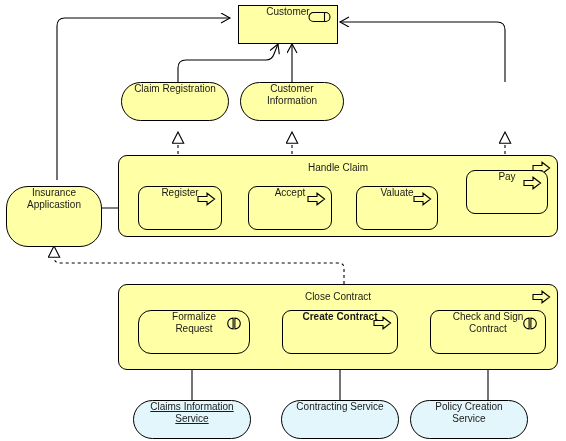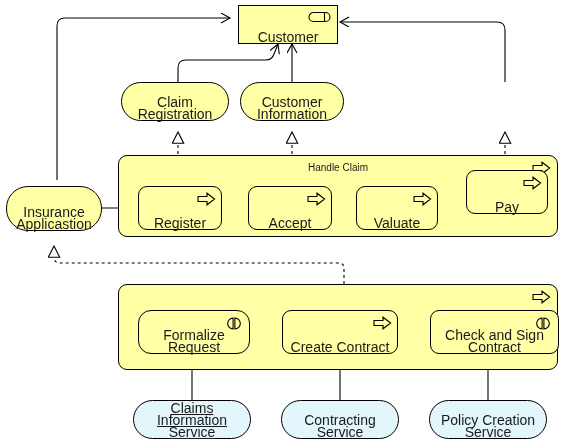--- a/index.html
+++ b/index.html
@@ -23,25 +23,25 @@
     top: 0;
     width: 566px;
     height: 441px;
     pointer-events: none;
   }
   .node {
     position: absolute;
     box-sizing: border-box;
     border: 1px solid #000000;
     display: flex;
-    align-items: flex-end;
+    align-items: flex-start;
     justify-content: center;
     text-align: center;
     color: #1a1a1a;
-    font-size: 14px;
+    font-size: 10px;
     line-height: 12px;
     z-index: 3;
   }
   .node .label {
     display: block;
     padding: 0 4px;
     white-space: pre-line;
   }
   
   .actor {
@@ -145,20 +145,21 @@
   <div class="container" style="left:118px; top:155px; width:440px; height:82px;">
     <span class="ctitle">Handle Claim</span>
     <span class="icon" style="right:6px; top:5px;">
       <svg width="19" height="14" viewBox="0 0 19 14">
         <path d="M1,4.5 L10,4.5 L10,1.2 L17.6,7 L10,12.8 L10,9.5 L1,9.5 z" fill="#ffffa6" stroke="#000" stroke-width="1.1" stroke-linejoin="miter"></path>
       </svg>
     </span>
   </div>
 
   <div class="container" style="left:118px; top:284px; width:440px; height:86px;">
+    <span class="ctitle">Close Contract</span>
     <span class="icon" style="right:6px; top:5px;">
       <svg width="19" height="14" viewBox="0 0 19 14">
         <path d="M1,4.5 L10,4.5 L10,1.2 L17.6,7 L10,12.8 L10,9.5 L1,9.5 z" fill="#ffffa6" stroke="#000" stroke-width="1.1" stroke-linejoin="miter"></path>
       </svg>
     </span>
   </div>
 
   <div class="node actor" style="left:238px; top:5px; width:100px; height:39px;">
     <span class="label">Customer</span>
     <span class="icon" style="right:5px; top:5px;">
@@ -172,21 +173,21 @@
   <div class="node bservice" style="left:121px; top:82px; width:108px; height:39px;">
     <span class="label">Claim Registration</span>
   </div>
 
   <div class="node bservice" style="left:240px; top:82px; width:104px; height:39px;">
     <span class="label">Customer
 Information</span>
   </div>
 
 
-  <div class="node bservice" style="left:6px; top:186px; width:96px; height:45px;">
+  <div class="node bservice" style="left:6px; top:186px; width:96px; height:61px;">
     <span class="label">Insurance
 Applicastion</span>
   </div>
 
   <div class="node proc" style="left:138px; top:186px; width:84px; height:44px;">
     <span class="label">Register</span>
     <span class="icon" style="right:5px; top:5px;">
       <svg width="19" height="14" viewBox="0 0 19 14">
         <path d="M1,4.5 L10,4.5 L10,1.2 L17.6,7 L10,12.8 L10,9.5 L1,9.5 z" fill="#ffffa6" stroke="#000" stroke-width="1.1" stroke-linejoin="miter"></path>
       </svg>
@@ -224,47 +225,47 @@
     <span class="label">Formalize
 Request</span>
     <span class="icon" style="right:6px; top:6px;">
       <svg width="18" height="13" viewBox="0 0 18 13">
         <path d="M8.1,1.1 A5.4,5.4 0 0 0 8.1,11.9 z" fill="#ffffa6" stroke="#000" stroke-width="1.1"></path>
         <path d="M9.9,1.1 A5.4,5.4 0 0 1 9.9,11.9 z" fill="#ffffa6" stroke="#000" stroke-width="1.1"></path>
       </svg>
     </span>
   </div>
 
-  <div class="node proc" style="left:282px; top:310px; width:116px; height:44px;">
+  <div class="node proc" style="left:282px; top:310px; width:116px; height:44px;font-weight:bold;">
     <span class="label">Create Contract</span>
     <span class="icon" style="right:5px; top:5px;">
       <svg width="19" height="14" viewBox="0 0 19 14">
         <path d="M1,4.5 L10,4.5 L10,1.2 L17.6,7 L10,12.8 L10,9.5 L1,9.5 z" fill="#ffffa6" stroke="#000" stroke-width="1.1" stroke-linejoin="miter"></path>
       </svg>
     </span>
   </div>
 
-  <div class="node proc" style="left:430px; top:310px; width:129px; height:44px;">
+  <div class="node proc" style="left:430px; top:310px; width:116px; height:44px;">
     <span class="label">Check and Sign
 Contract</span>
     <span class="icon" style="right:6px; top:6px;">
       <svg width="18" height="13" viewBox="0 0 18 13">
         <path d="M8.1,1.1 A5.4,5.4 0 0 0 8.1,11.9 z" fill="#ffffa6" stroke="#000" stroke-width="1.1"></path>
         <path d="M9.9,1.1 A5.4,5.4 0 0 1 9.9,11.9 z" fill="#ffffa6" stroke="#000" stroke-width="1.1"></path>
       </svg>
     </span>
   </div>
 
   <div class="node aservice" style="left:133px; top:400px; width:118px; height:39px;text-decoration:underline;">
     <span class="label">Claims Information
 Service</span>
   </div>
 
   <div class="node aservice" style="left:281px; top:400px; width:118px; height:39px;">
     <span class="label">Contracting Service</span>
   </div>
 
-  <div class="node aservice" style="left:429px; top:400px; width:118px; height:39px;">
+  <div class="node aservice" style="left:410px; top:400px; width:118px; height:39px;">
     <span class="label">Policy Creation
 Service</span>
   </div>
 
 </div>
 
 </body></html>

